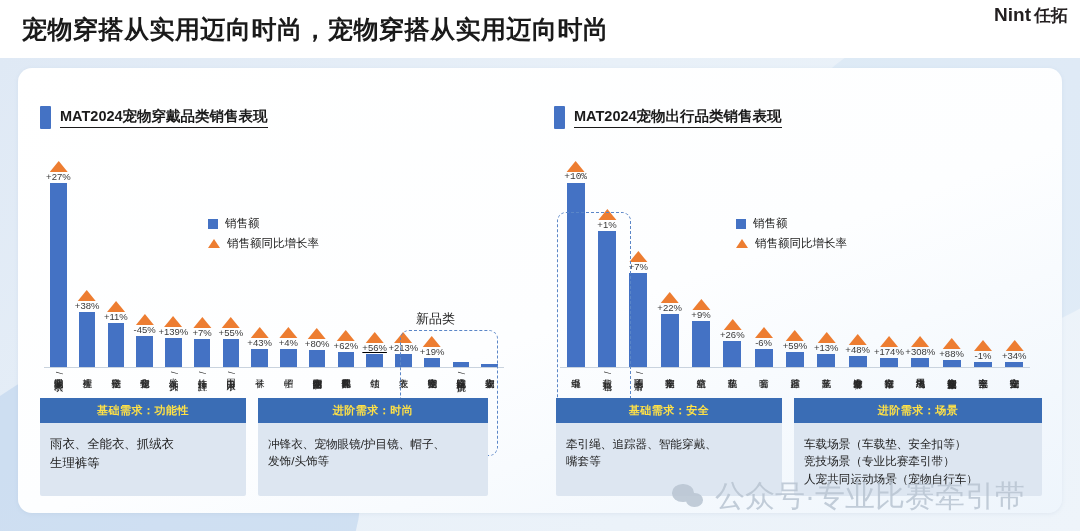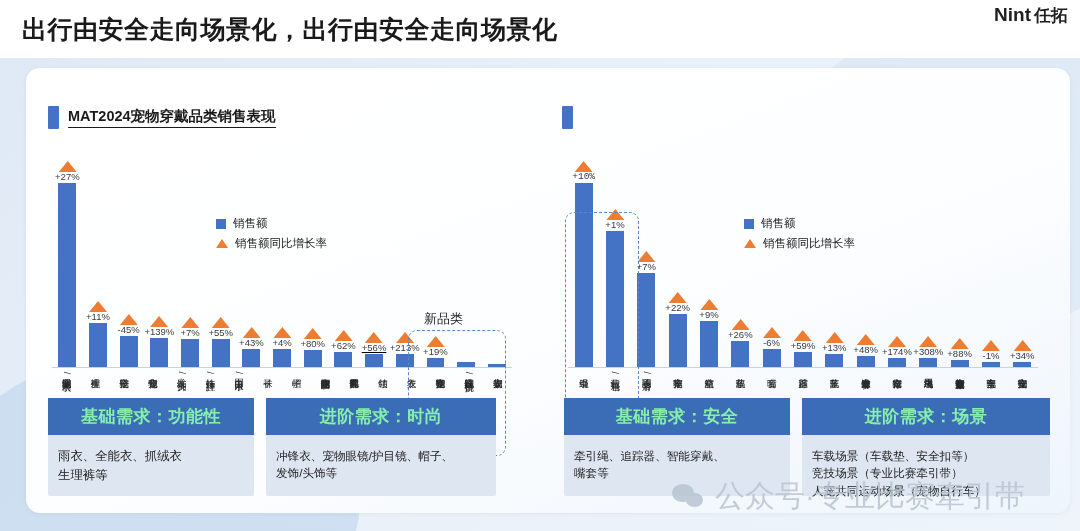--- a/index.html
+++ b/index.html
@@ -40,21 +40,21 @@
     width:420px;height:300px;border-radius:50%;
     background:rgba(186,210,236,0.55);
   }
   .bodybg:after{
     content:"";position:absolute;right:-80px;top:-40px;
     width:380px;height:320px;border-radius:50%;
     background:rgba(200,220,240,0.35);
   }
 
   .card{
-    position:absolute;left:26px;top:68px;width:1044px;height:445px;
+    position:absolute;left:18px;top:68px;width:1044px;height:445px;
     background:linear-gradient(160deg,#ffffff 0%,#fdfeff 55%,#eef5fc 100%);
     border-radius:14px;
     box-shadow:0 1px 4px rgba(120,150,185,0.12);
   }
 
   
   .panel{position:absolute;top:0;height:445px;}
   .panel-left{left:0;width:512px;}
   .panel-right{left:512px;width:532px;}
 
@@ -123,22 +123,22 @@
     position:absolute;border:1.4px dashed #5b86c7;border-radius:9px;
     pointer-events:none;
   }
   .hl-label{
     position:absolute;font-size:13px;color:#1b1b1b;white-space:nowrap;
   }
 
   
   .dbox{position:absolute;background:#dde6f1;border-radius:2px;}
   .dhead{
-    height:37px;background:#3A6DB5;color:#86efac;
-    font-size:17px;font-weight:bold;
+    height:25px;background:#3A6DB5;color:#fde047;
+    font-size:11px;font-weight:bold;
     display:flex;align-items:center;justify-content:center;
     letter-spacing:0.5px;
   }
   .dbody{
     padding:12px 10px 8px 10px;
     font-size:12.4px;color:#1d1d1d;line-height:1.5;
   }
   .dbody.sm{font-size:11.6px;}
 
   
@@ -158,41 +158,48 @@
   .wm .wchat i.b2{width:17px;height:14px;left:14px;top:9px;border-radius:48%;}
 </style>
 </head>
 <body>
 
 <div id="slide">
 
   <div class="bodybg"></div>
 
   <div class="header">
-    <div class="title">出行由安全走向场景化，出行由安全走向场景化</div>
+    <div class="title">宠物穿搭从实用迈向时尚，宠物穿搭从实用迈向时尚</div>
     <div class="logo">
       <span>Nint</span><span class="cn">任拓</span>
     </div>
   </div>
 
   <div class="card">
 
     <div class="panel panel-left">
       <div class="panel-title">
         <span class="tmark"></span>
         <span class="ptext">MAT2024宠物穿戴品类销售表现</span>
       </div>
 
       <div class="plot">
         <div class="bars" id="bars-left">
             <div class="col">
               <div class="bar" style="height: 184px;"></div>
               <div class="mk" style="bottom: 185px;">
                 <div class="tri"></div>
                 <div class="pct">+27%</div>
+              </div>
+            </div>
+            <div class="col">
+              <div class="bar" style="height: 55.2px;"></div>
+              <div class="mk" style="bottom: 56.2px;">
+                <div class="tri"></div>
+                <div class="pct">+38%</div>
               </div>
             </div>
             <div class="col">
               <div class="bar" style="height: 44.2px;"></div>
               <div class="mk" style="bottom: 45.16px;">
                 <div class="tri"></div>
                 <div class="pct">+11%</div>
               </div>
             </div>
             <div class="col">
@@ -359,20 +366,21 @@
         <div class="dbody sm" id="lb1">
             <div>冲锋衣、宠物眼镜/护目镜、帽子、</div>
             <div>发饰/头饰等</div>
           </div>
       </div>
     </div>
 
     <div class="panel panel-right">
       <div class="panel-title">
         <span class="tmark"></span>
+        <span class="ptext">MAT2024宠物出行品类销售表现</span>
       </div>
 
       <div class="plot">
         <div class="bars" id="bars-right">
             <div class="col">
               <div class="bar" style="height: 184px;"></div>
               <div class="mk" style="bottom: 185px; font-family: Liberation Mono, monospace;">
                 <div class="tri"></div>
                 <div class="pct">+10%</div>
               </div>

